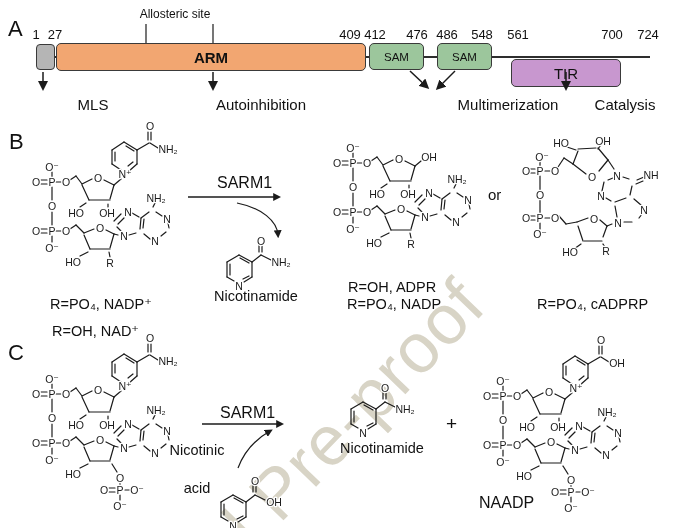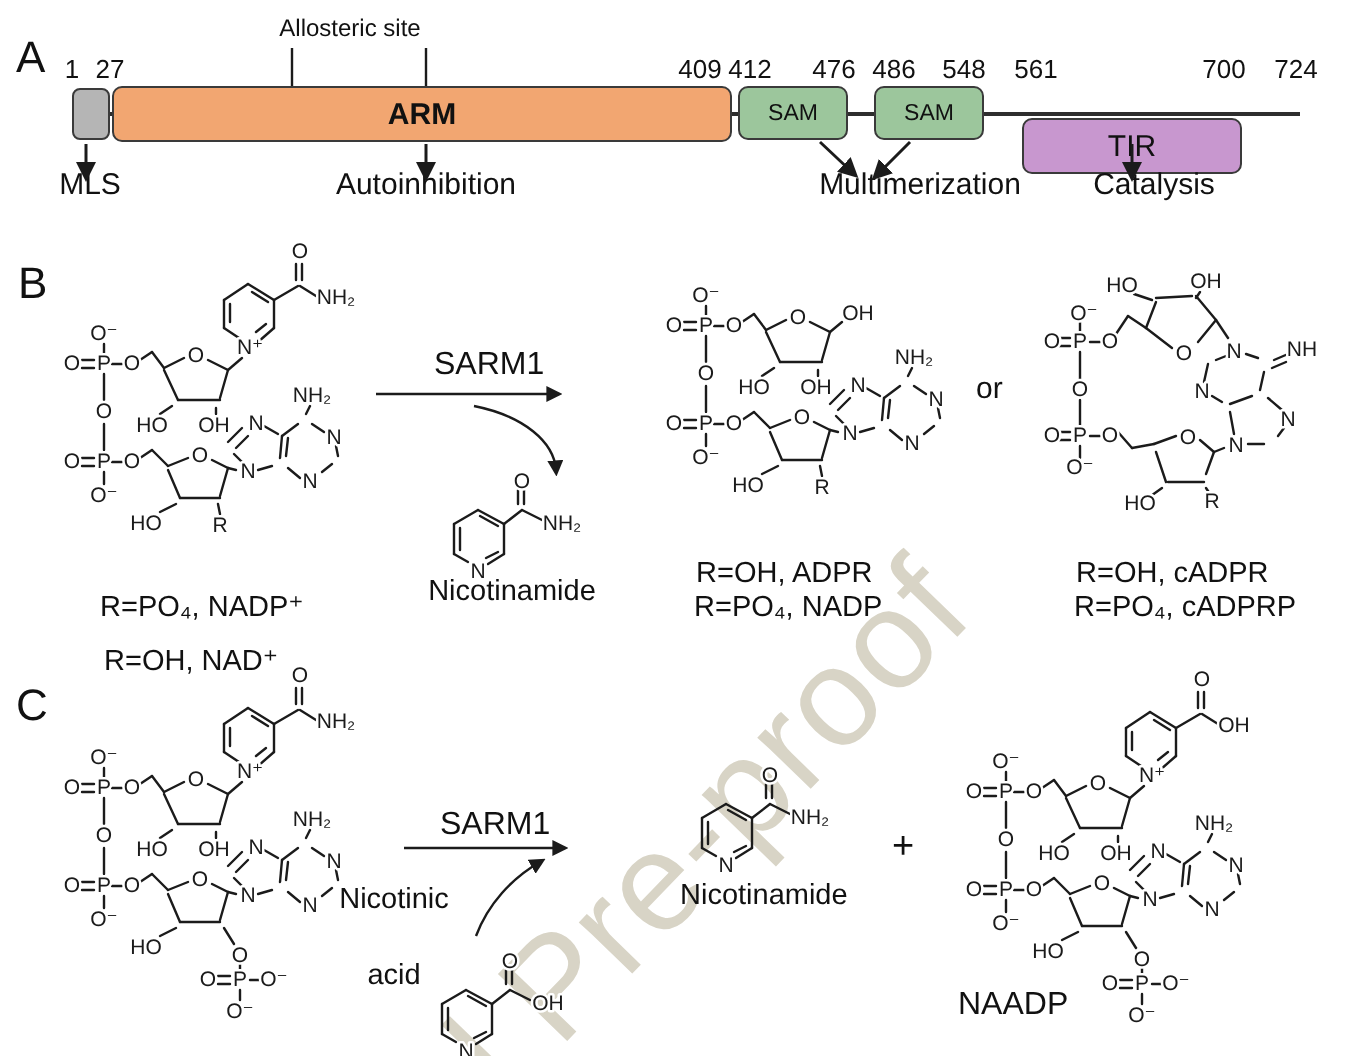--- a/index.html
+++ b/index.html
@@ -14,21 +14,21 @@
   #drawing{position:absolute;left:0;top:0;z-index:3;pointer-events:none;}
   .backbone{position:absolute;left:36px;top:56px;width:614px;height:2px;background:#2e2e2e;}
   .dom{position:absolute;display:flex;align-items:center;justify-content:center;
        border:1.6px solid #3a3a3a;border-radius:5px;box-sizing:border-box;font-size:15px;color:#111;}
   .dom.small{font-size:11.5px;}
   .cap{position:absolute;white-space:nowrap;font-size:14.5px;}
   .ctr{transform:translateX(-50%);}
   .panel-letter{position:absolute;font-size:22px;}
   .resnum{position:absolute;top:27px;font-size:13px;transform:translateX(-50%);}
   .allo{position:absolute;top:7px;font-size:12px;transform:translateX(-50%);}
-  .ann{position:absolute;top:84px;font-size:15px;transform:translateX(-50%);}
+  .ann{position:absolute;top:96px;font-size:15px;transform:translateX(-50%);margin-left:48px;}
   .enzyme{font-size:16px;}
   .molname{font-size:16px;}
   .atom{font:10.5px "Liberation Sans","DejaVu Sans",sans-serif;fill:#1b1b1b;
         paint-order:stroke;stroke:#ffffff;stroke-width:2.5px;stroke-linejoin:round;
         text-anchor:middle;dominant-baseline:central;}
   .bond{stroke:#1b1b1b;stroke-width:1.2;stroke-linecap:round;fill:none;}
   .arrow{stroke:#1b1b1b;stroke-width:1.5;fill:none;}
   .tick{stroke:#1b1b1b;stroke-width:1.2;}
 </style>
 </head>
@@ -77,21 +77,20 @@
 
   <div class="layer caps">
     <div class="panel-letter" style="left:9px;top:129px;">B</div>
     <div class="cap enzyme" style="left:217px;top:174px;">SARM1</div>
     <div class="cap ctr" style="left:256px;top:288px;">Nicotinamide</div>
     <div class="cap" style="left:52px;top:279px;margin-top:44px;">R=OH, NAD⁺</div>
     <div class="cap" style="left:50px;top:296px;">R=PO₄, NADP⁺</div>
     <div class="cap" style="left:348px;top:279px;">R=OH, ADPR</div>
     <div class="cap" style="left:347px;top:296px;">R=PO₄, NADP</div>
     <div class="cap" style="left:488px;top:186px;font-size:15px;">or</div>
-    <div class="cap" style="left:538px;top:279px;">R=OH, cADPR</div>
     <div class="cap" style="left:537px;top:296px;">R=PO₄, cADPRP</div>
 
     <div class="panel-letter" style="left:8px;top:340px;">C</div>
     <div class="cap enzyme" style="left:220px;top:404px;">SARM1</div>
     <div class="cap molname" style="left:38px;top:525px;">NADP⁺</div>
     <div class="cap ctr" style="left:197px;top:442px;">Nicotinic</div>
     <div class="cap ctr" style="left:197px;top:480px;">acid</div>
     <div class="cap" style="left:340px;top:440px;">Nicotinamide</div>
     <div class="cap" style="left:446px;top:413px;font-size:19px;">+</div>
     <div class="cap molname" style="left:479px;top:494px;">NAADP</div>

